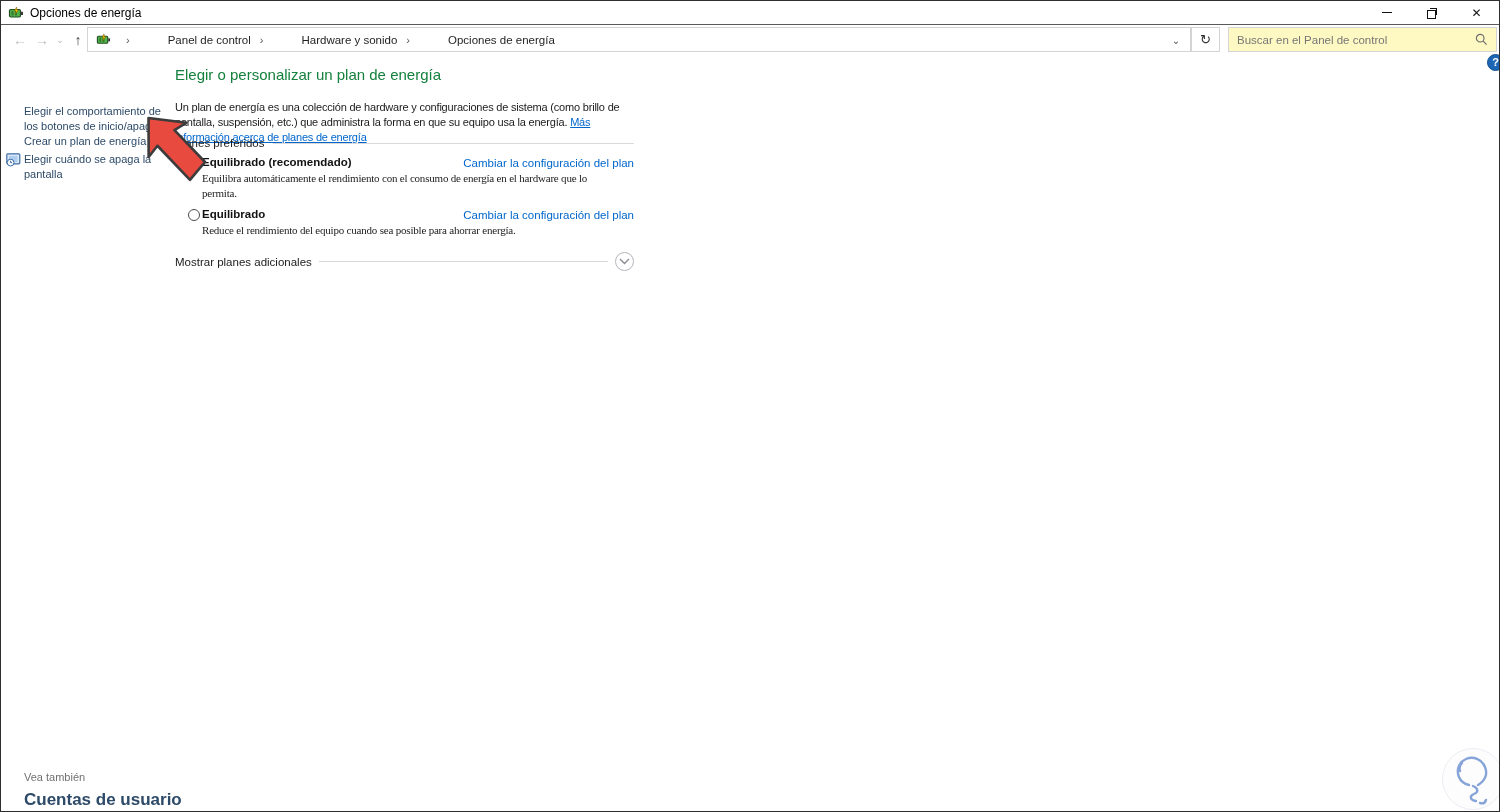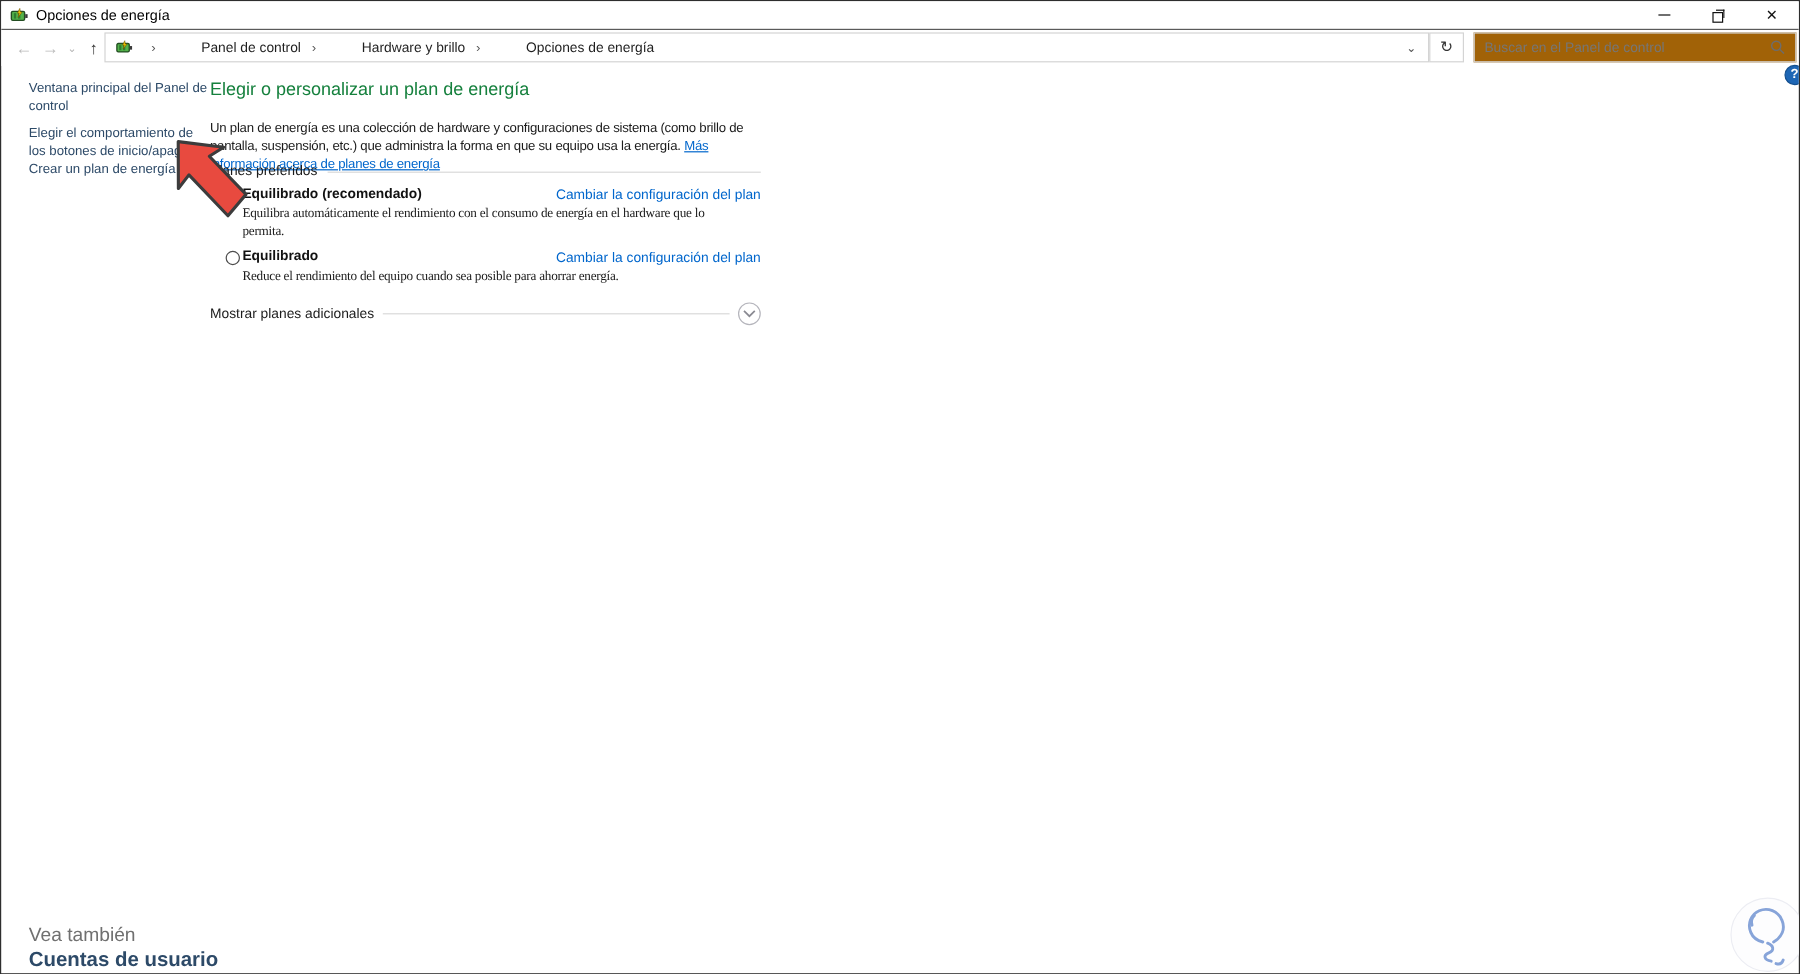--- a/index.html
+++ b/index.html
@@ -29,34 +29,34 @@
   .addressbar{position:absolute;left:86px;top:2px;width:1104px;height:25px;box-sizing:border-box;
     border:1px solid #d4d4d4;display:flex;align-items:center;font-size:11.5px;background:#fff;}
   .addr-icon{margin:0 6px 0 8px;display:flex;}
   .crumb{color:#1f1f1f;cursor:default;padding-left:29px;}
   .crumb-sep{color:#555;margin:0 9px;font-size:11px;}
   .addr-chevron{margin-left:auto;width:28px;text-align:center;color:#555;font-size:10px;align-self:stretch;line-height:25px;}
   .refresh-btn{position:absolute;left:1190px;top:2px;width:29px;height:25px;box-sizing:border-box;
     border:1px solid #d4d4d4;display:flex;align-items:center;justify-content:center;
     font-family:"DejaVu Sans",sans-serif;font-size:13px;color:#333;background:#fff;}
   .searchbox{position:absolute;left:1227px;top:2px;width:269px;height:25px;box-sizing:border-box;
-    border:1px solid #d4d4d4;display:flex;align-items:center;background:#a16207;}
+    border:1px solid #d4d4d4;display:flex;align-items:center;background:#fef9c3;}
   .searchbox input{border:none;outline:none;flex:1;font-size:11.5px;padding:0 0 0 8px;
     font-family:"Liberation Sans",sans-serif;color:#222;background:transparent;}
   .searchbox input::placeholder{color:#767676;}
   .search-mag{margin-right:8px;display:flex;}
   
   .help-btn{position:absolute;left:1486px;top:53px;width:17px;height:17px;border-radius:50%;
     background:#1d66b5;border:1px solid #15508f;box-sizing:border-box;color:#fff;
     font-size:11px;font-weight:bold;text-align:center;line-height:15px;}
   
   .side-item{position:absolute;left:0;width:149px;padding-left:23px;font-size:11px;line-height:1.32;
     color:#2d4a68;cursor:pointer;}
   .side-icon{position:absolute;left:5px;top:1px;display:flex;}
-  .see-also{position:absolute;left:23px;top:770px;font-size:16px;color:#707070;}
+  .see-also{position:absolute;left:23px;top:770px;font-size:11px;color:#707070;}
   .see-also-link{position:absolute;left:23px;top:789px;font-size:17px;color:#2d4a68;font-weight:bold;cursor:pointer;}
   
   .main{position:absolute;left:174px;top:0;width:459px;}
   .page-title{position:absolute;top:65px;left:0;font-size:15px;font-weight:400;color:#15803d;margin:0;white-space:nowrap;}
   .intro{position:absolute;top:99px;left:0;width:458px;font-size:11px;letter-spacing:-0.2px;
     line-height:1.38;color:#1b1b1b;margin:0;}
   .txt-link{color:#0066cc;text-decoration:underline;cursor:pointer;}
   .group-row{position:absolute;top:136px;left:0;width:459px;display:flex;align-items:center;}
   .group-label{font-size:11.5px;color:#1b1b1b;white-space:nowrap;}
   .group-line{flex:1;border-top:1px solid #d9d9d9;margin-left:8px;}
@@ -127,21 +127,21 @@
           <rect x="1.5" y="4.5" width="11" height="7.5" rx="1.2" fill="#53b34a" stroke="#234d22" stroke-width="1.2"></rect>
           <rect x="13" y="6.8" width="2" height="3.2" fill="#3a3a3a"></rect>
           <rect x="3.5" y="6" width="2" height="4.5" fill="#2f7d31"></rect>
           <rect x="7" y="6" width="2" height="4.5" fill="#2f7d31"></rect>
           <path d="M8.5 2 L6.5 6 H8 L7 9.5 L10.5 5 H9 Z" fill="#f4c400" stroke="#6b5200" stroke-width="0.5"></path>
         </svg>
       </span>
       <span class="crumb-sep">›</span>
       <span class="crumb">Panel de control</span>
       <span class="crumb-sep">›</span>
-      <span class="crumb">Hardware y brillo</span>
+      <span class="crumb">Hardware y sonido</span>
       <span class="crumb-sep">›</span>
       <span class="crumb">Opciones de energía</span>
       <span class="addr-chevron">⌄</span>
     </div>
 
     <div class="refresh-btn">
       <span>↻</span>
     </div>
 
     <div class="searchbox">
@@ -152,23 +152,33 @@
           <line x1="8.2" y1="8.2" x2="11.6" y2="11.6" stroke="#6d6d6d" stroke-width="1.2"></line>
         </svg>
       </span>
     </div>
   </div>
 
   <div class="help-btn">
     <span>?</span>
   </div>
 
-  <div class="side-item" style="top:66px">Ventana principal del Panel de control</div>
   <div class="side-item" style="top:103px">Elegir el comportamiento de los botones de inicio/apagado</div>
   <div class="side-item" style="top:133px">Crear un plan de energía</div>
+  <div class="side-item" style="top:151px">
+    <span class="side-icon">
+      <svg width="15" height="14" viewBox="0 0 15 14">
+        <rect x="0.8" y="0.8" width="13" height="10" rx="1" fill="#dce9f7" stroke="#3f6ea5" stroke-width="1.2"></rect>
+        <rect x="3" y="3" width="8.5" height="6" fill="#aecdf0"></rect>
+        <circle cx="4.6" cy="9.6" r="3.4" fill="#f5f8fc" stroke="#3f6ea5" stroke-width="1"></circle>
+        <path d="M4.6 7.8 V9.6 H6" fill="none" stroke="#3f6ea5" stroke-width="1"></path>
+      </svg>
+    </span>
+    <span>Elegir cuándo se apaga la pantalla</span>
+  </div>
 
   <div class="see-also">Vea también</div>
   <div class="see-also-link">Cuentas de usuario</div>
 
   <div class="main">
     <h1 class="page-title">Elegir o personalizar un plan de energía</h1>
 
     <p class="intro"><span>Un plan de energía es una colección de hardware y configuraciones de sistema (como brillo de pantalla, suspensión, etc.) que administra la forma en que su equipo usa la energía. </span><a class="txt-link">Más información acerca de planes de energía</a></p>
 
     <div class="group-row">

